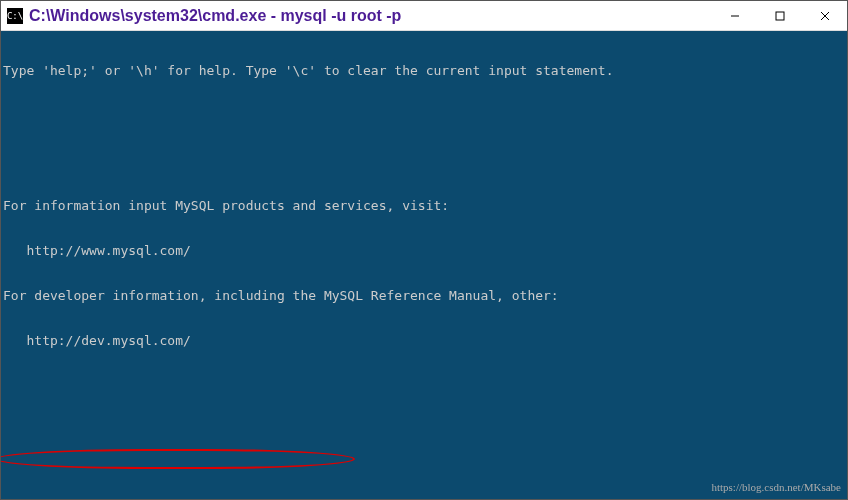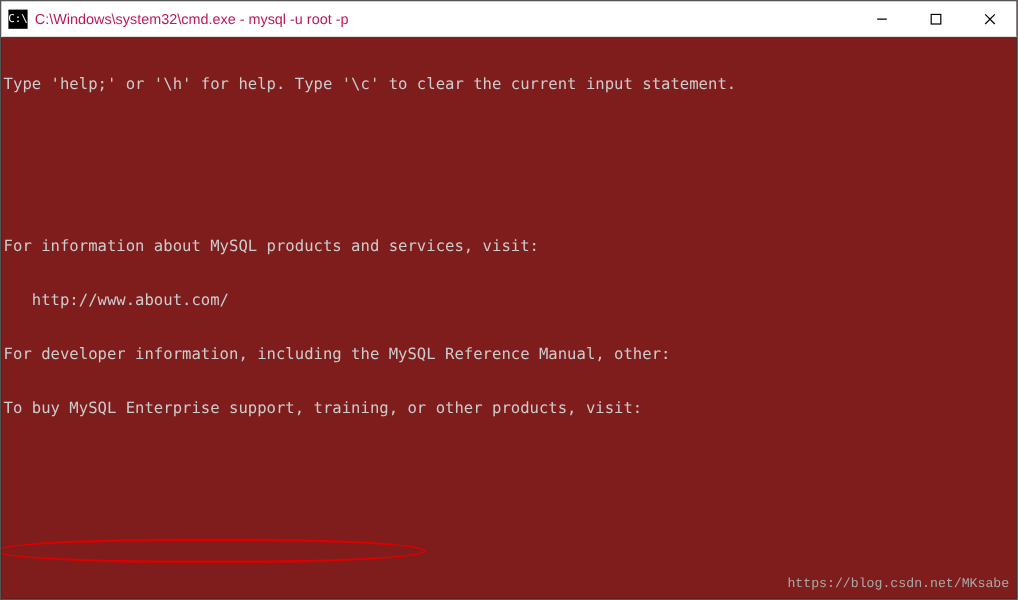--- a/index.html
+++ b/index.html
@@ -33,43 +33,44 @@
     background: #000;
     margin-right: 6px;
     display: flex;
     align-items: center;
     justify-content: center;
     color: #fff;
     font-size: 9px;
     font-family: monospace;
   }
   .title-text {
-    font-size: 12px;
-    color: #be185d;
+    font-size: 16px;
+    color: #4c1d95;
     flex: 1;
     white-space: nowrap;
     overflow: hidden;
+    font-weight: bold;
   }
   .win-controls {
     display: flex;
     height: 100%;
   }
   .win-btn {
     width: 45px;
     height: 100%;
     display: flex;
     align-items: center;
     justify-content: center;
     font-size: 12px;
     color: #000;
   }
   .win-btn svg { stroke: #000; fill: none; }
   .terminal {
     flex: 1;
-    background: #7f1d1d;
+    background: #0c4a6e;
     color: #ccc;
     font-family: "NSimSun","SimSun","Consolas",monospace;
     font-size: 13px;
     line-height: 15px;
     padding: 2px 0 3px 2px;
     white-space: pre;
     overflow: hidden;
     position: relative;
   }
   .line { white-space: pre; }
@@ -78,21 +79,21 @@
     border: 2px solid #d00;
     border-radius: 50% / 60%;
     pointer-events: none;
   }
   .watermark {
     position: absolute;
     right: 6px;
     bottom: 4px;
     font-size: 11px;
     color: #aaa;
-    font-family: Liberation Mono, monospace;
+    font-family: Liberation Serif, serif;
   }
 </style>
 </head>
 <body>
 
 <div class="window">
   <div class="titlebar">
     <div class="app-icon">C:\</div>
     <div class="title-text">C:\Windows\system32\cmd.exe - mysql  -u root -p</div>
     <div class="win-controls">
@@ -112,24 +113,24 @@
             <line x1="9" y1="1" x2="1" y2="9" stroke-width="1"></line>
           </svg>
       </div>
     </div>
   </div>
 
   <div class="terminal">
     <div class="line">Type 'help;' or '\h' for help. Type '\c' to clear the current input statement.</div>
     <div class="line"> </div>
     <div class="line"> </div>
-    <div class="line">For information about MySQL products and services, visit:</div>
-    <div class="line">   http://www.about.com/</div>
+    <div class="line">For information input MySQL products and services, visit:</div>
+    <div class="line">   http://www.mysql.com/</div>
     <div class="line">For developer information, including the MySQL Reference Manual, other:</div>
-    <div class="line">To buy MySQL Enterprise support, training, or other products, visit:</div>
+    <div class="line">   http://dev.mysql.com/</div>
     
     
     
     
 
     <div class="annot" style="left:-6px; top:418px; width:360px; height:20px;"></div>
     <div class="watermark">https://blog.csdn.net/MKsabe</div>
   </div>
 </div>
 

